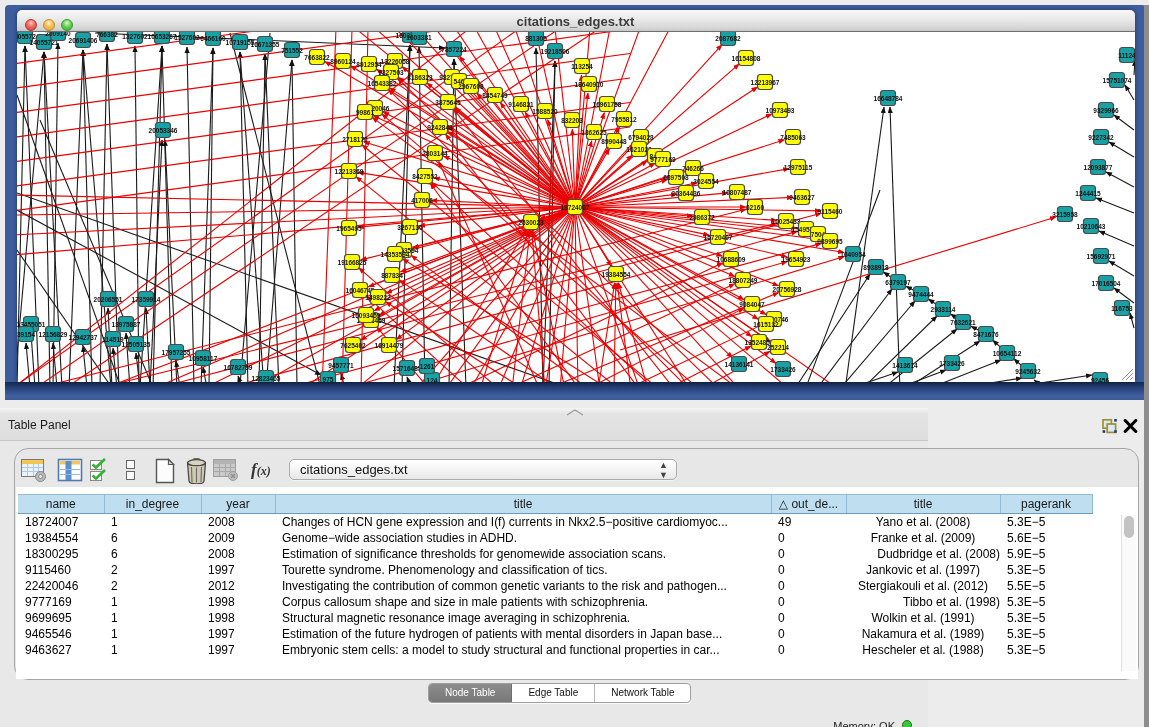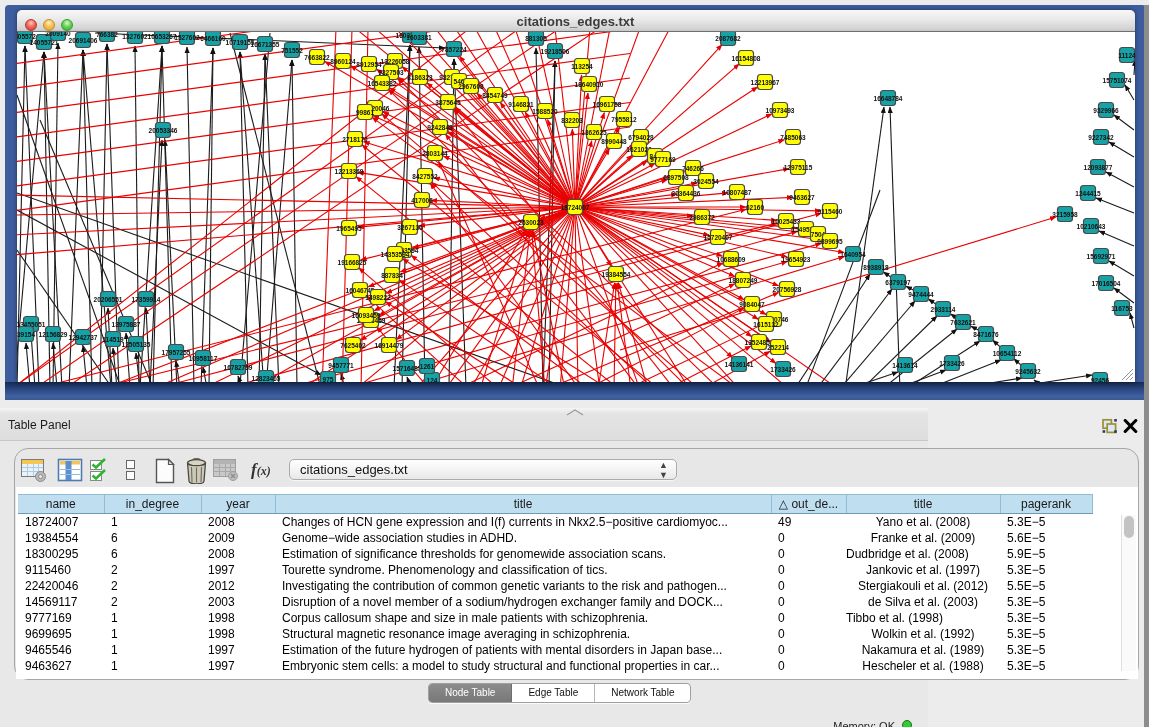--- a/index.html
+++ b/index.html
@@ -760,21 +760,21 @@
                 <td>0</td>
                 <td style="text-align:center;padding:0">Franke et al. (2009)</td>
                 <td>5.6E−5</td>
               </tr>
 <tr>
                 <td>18300295</td>
                 <td>6</td>
                 <td>2008</td>
                 <td>Estimation of significance thresholds for genomewide association scans.</td>
                 <td>0</td>
-                <td style="text-align:left;padding:0">Dudbridge et al. (2008)</td>
+                <td style="text-align:right;padding:0">Dudbridge et al. (2008)</td>
                 <td>5.9E−5</td>
               </tr>
 <tr>
                 <td>9115460</td>
                 <td>2</td>
                 <td>1997</td>
                 <td>Tourette syndrome. Phenomenology and classification of tics.</td>
                 <td>0</td>
                 <td style="text-align:center;padding:0">Jankovic et al. (1997)</td>
                 <td>5.3E−5</td>
@@ -782,44 +782,35 @@
 <tr>
                 <td>22420046</td>
                 <td>2</td>
                 <td>2012</td>
                 <td>Investigating the contribution of common genetic variants to the risk and pathogen...</td>
                 <td>0</td>
                 <td style="text-align:center;padding:0">Stergiakouli et al. (2012)</td>
                 <td>5.5E−5</td>
               </tr>
 <tr>
-                <td>14569117</td>
-                <td>2</td>
-                <td>2003</td>
-                <td>Disruption of a novel member of a sodium/hydrogen exchanger family and DOCK...</td>
-                <td>0</td>
-                <td style="text-align:center;padding:0">de Silva et al. (2003)</td>
-                <td>5.3E−5</td>
-              </tr>
-<tr>
                 <td>9777169</td>
                 <td>1</td>
                 <td>1998</td>
                 <td>Corpus callosum shape and size in male patients with schizophrenia.</td>
                 <td>0</td>
-                <td style="text-align:left;padding:0">Tibbo et al. (1998)</td>
+                <td style="text-align:right;padding:0">Tibbo et al. (1998)</td>
                 <td>5.3E−5</td>
               </tr>
 <tr>
                 <td>9699695</td>
                 <td>1</td>
                 <td>1998</td>
                 <td>Structural magnetic resonance image averaging in schizophrenia.</td>
                 <td>0</td>
-                <td style="text-align:center;padding:0">Wolkin et al. (1992)</td>
+                <td style="text-align:center;padding:0">Wolkin et al. (1991)</td>
                 <td>5.3E−5</td>
               </tr>
 <tr>
                 <td>9465546</td>
                 <td>1</td>
                 <td>1997</td>
                 <td>Estimation of the future hydrogen of patients with mental disorders in Japan base...</td>
                 <td>0</td>
                 <td style="text-align:center;padding:0">Nakamura et al. (1989)</td>
                 <td>5.3E−5</td>

